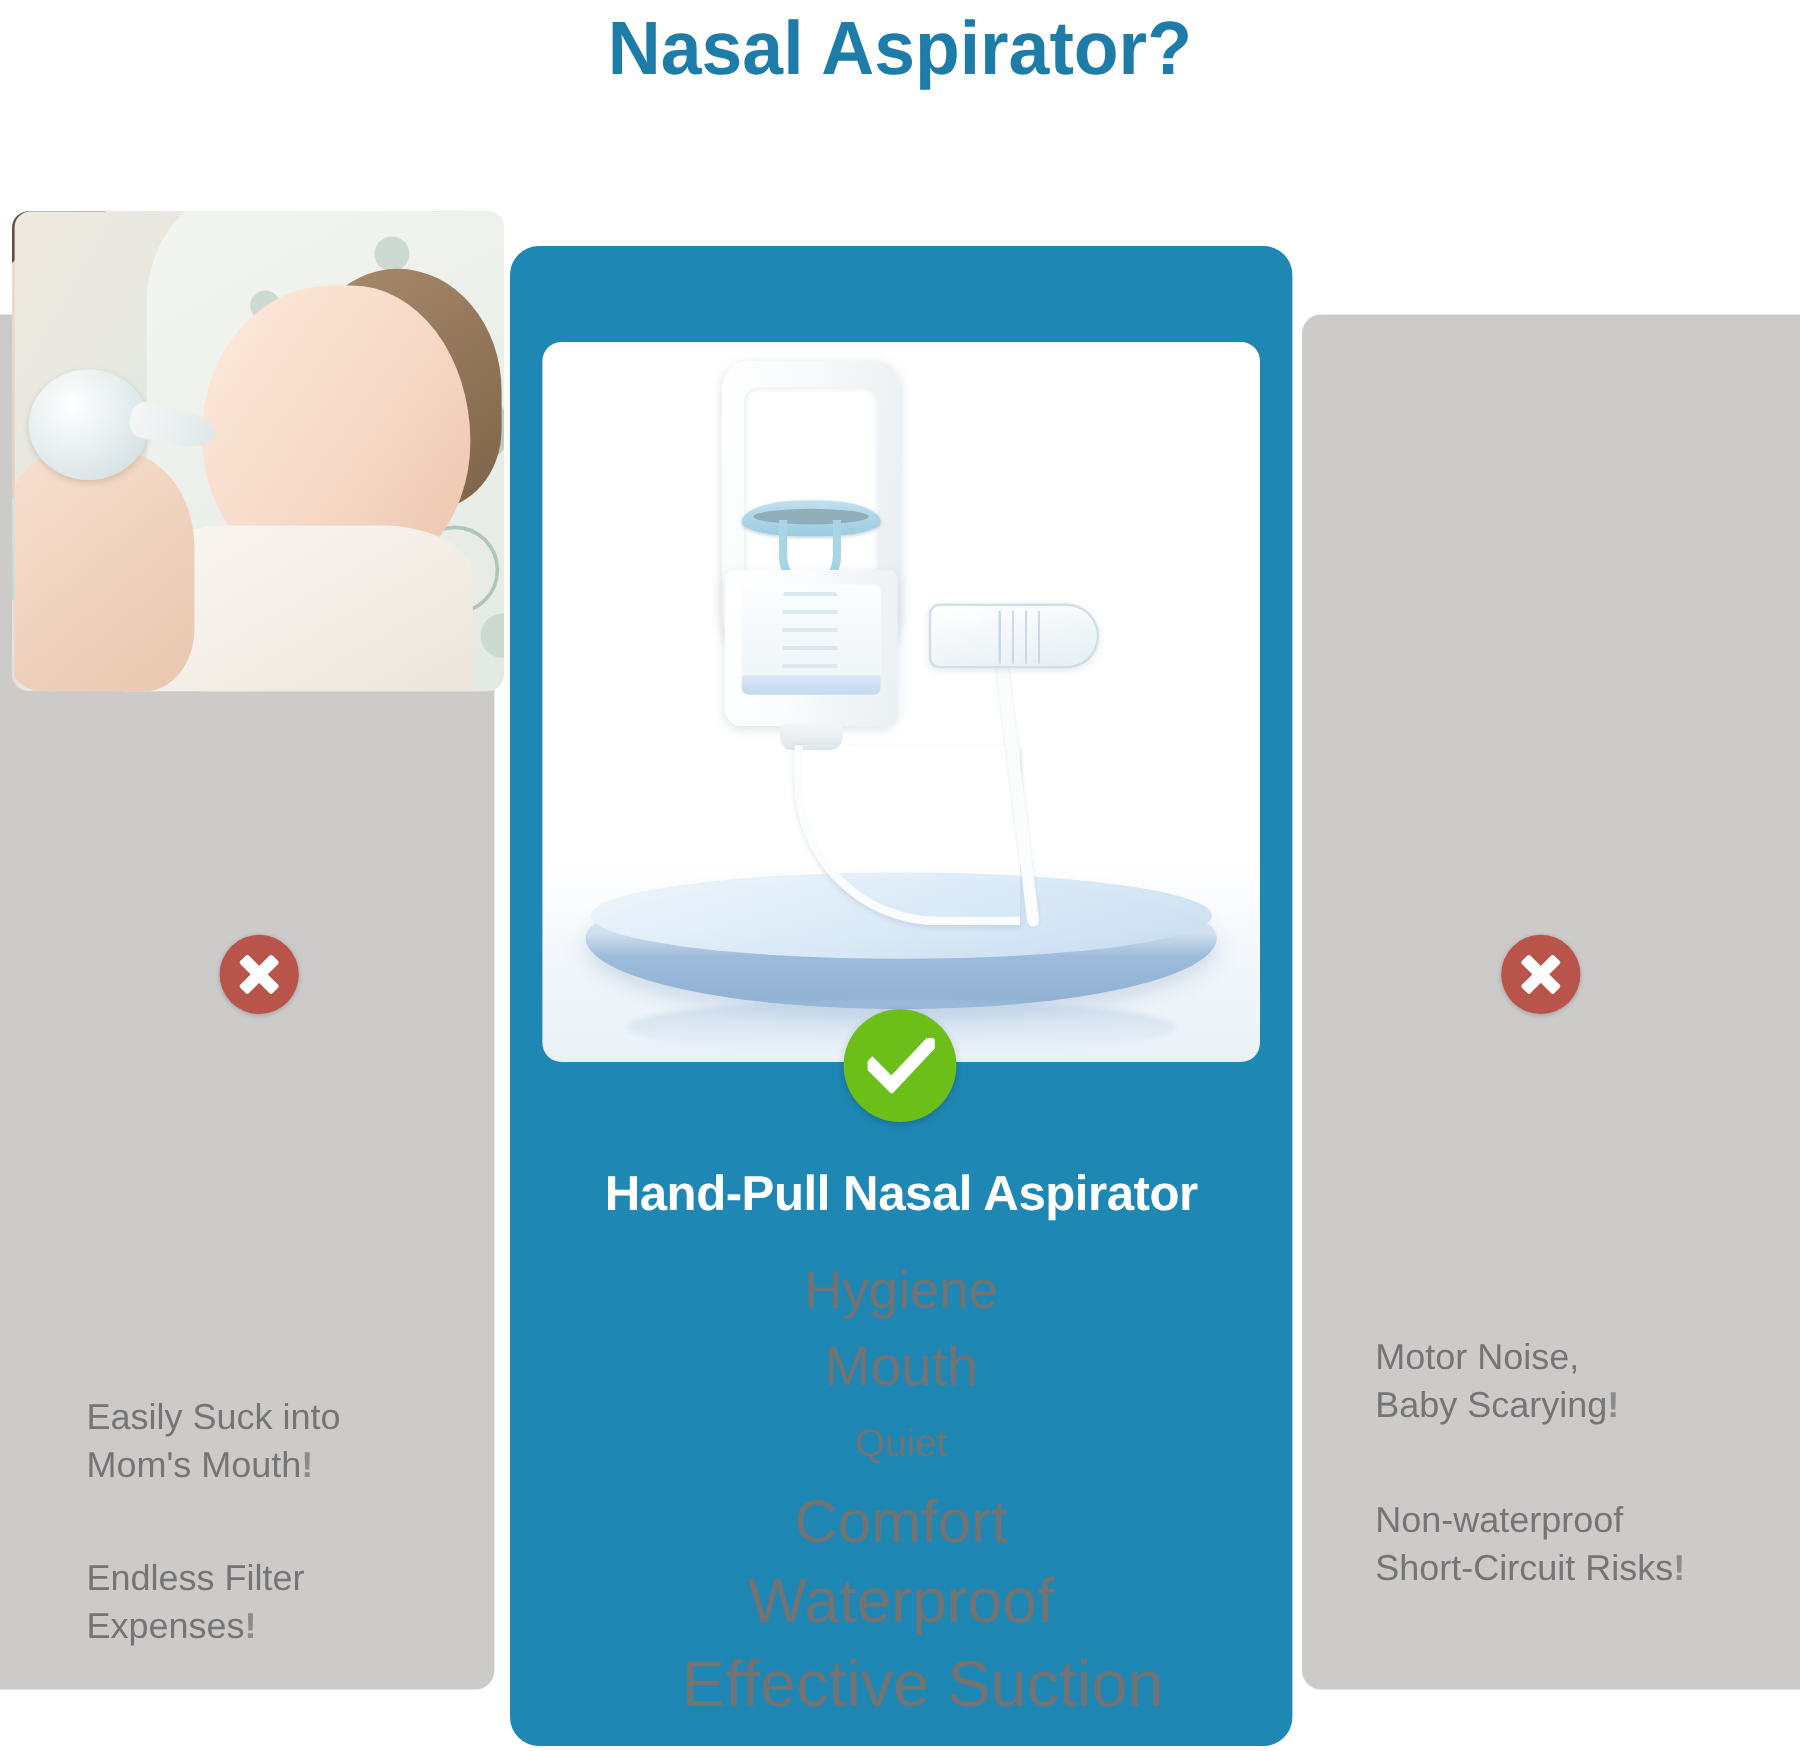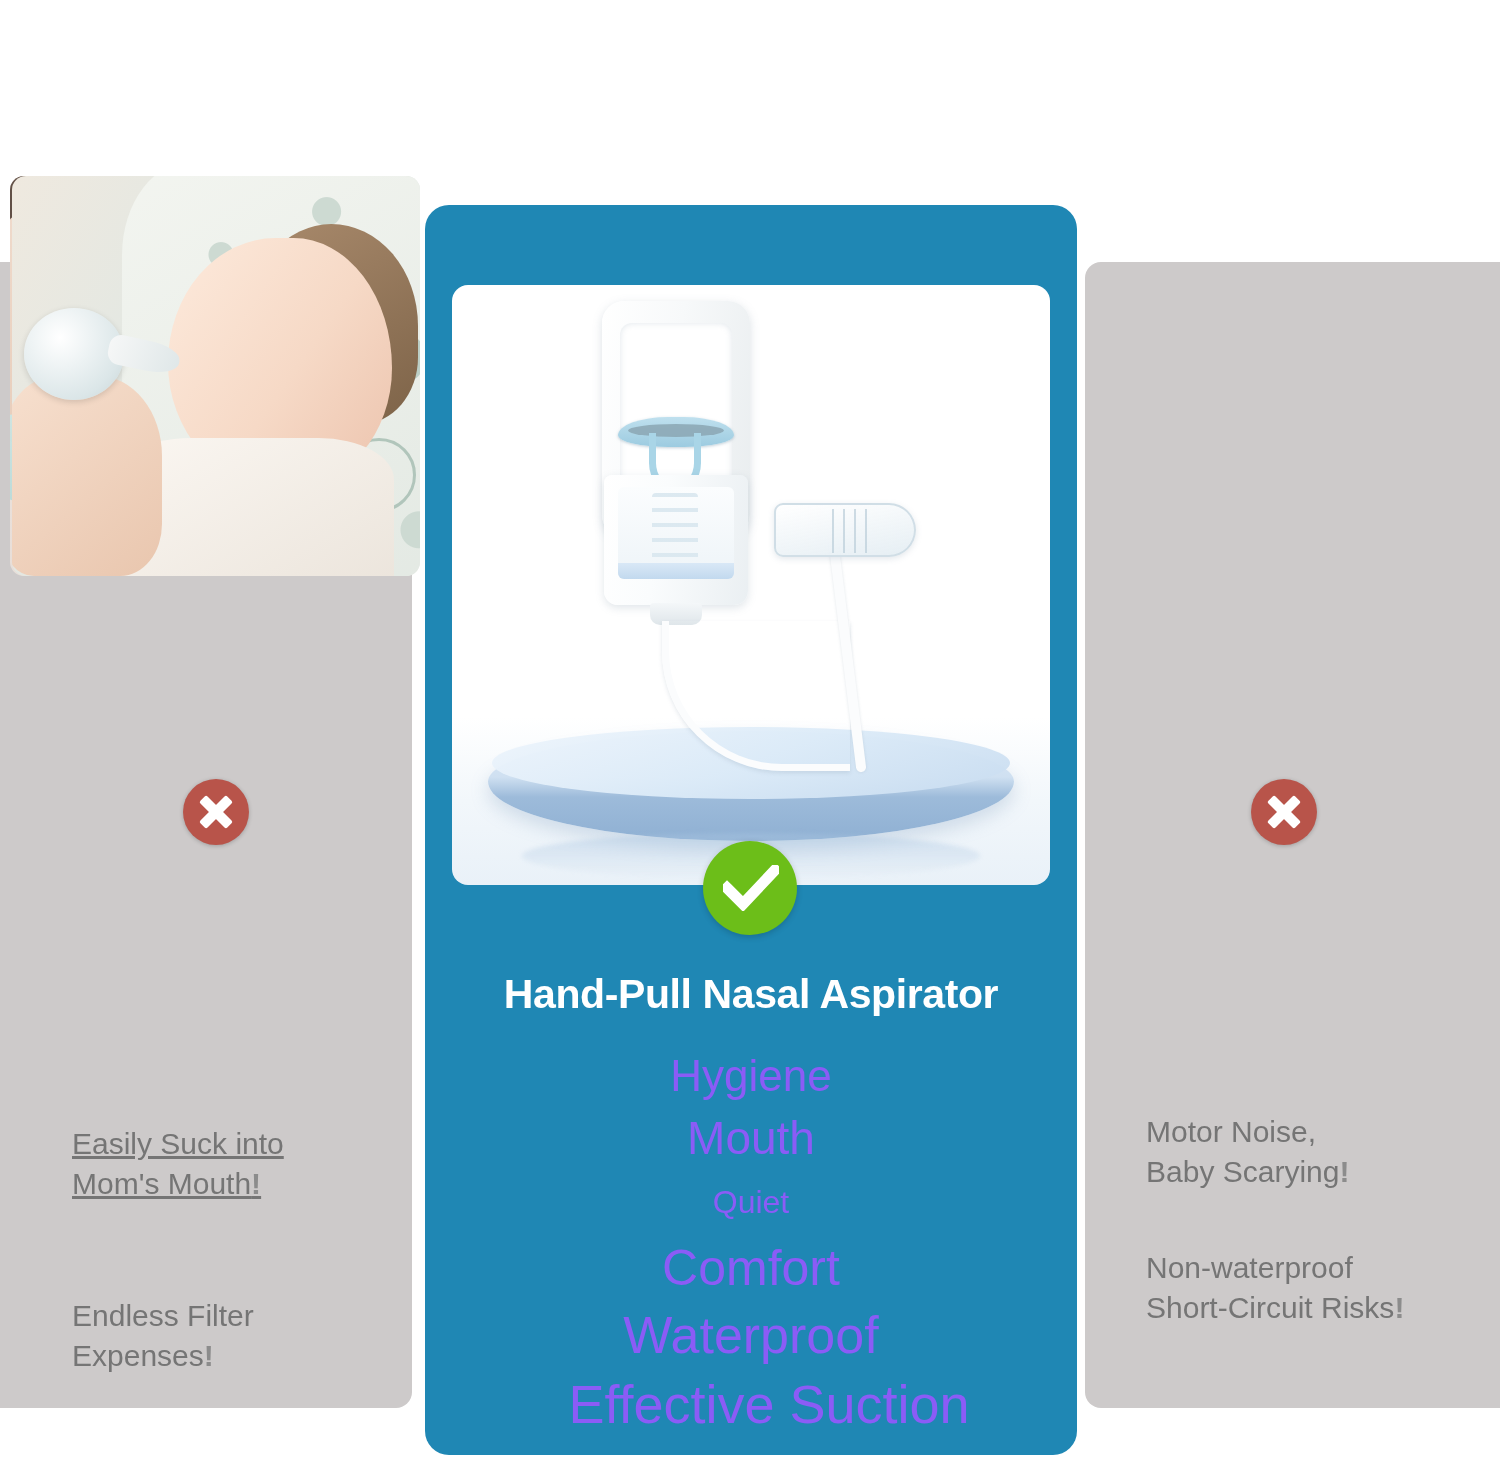--- a/index.html
+++ b/index.html
@@ -220,21 +220,21 @@
 
   
   .caption-block {
     position:absolute;
     color:#757575;
     font-size:30px;
     line-height:40px;
     font-weight:400;
   }
   .caption-block .excl { color:#8c8c8c; font-weight:700; }
-  #cap-left-1  { left:72px;   top:1124px;text-decoration:underline; }
+  #cap-left-1  { left:72px;   top:1162px; }
   #cap-left-2  { left:72px;   top:1248px;margin-top:48px; }
   #cap-right-1 { left:1146px; top:1112px; }
   #cap-right-2 { left:1146px; top:1248px; }
 
   
   #panel-center {
     position:absolute;
     left:425px; top:205px;
     width:652px; height:1250px;
     background:#1F87B4;
@@ -396,35 +396,38 @@
     font-weight:bold;
     letter-spacing:-.4px;
     z-index:9;
     white-space:nowrap;
   }
   #feature-list {
     position:absolute;
     left:425px; top:1045px;
     width:652px;
     text-align:center;
-    color:#8b5cf6;
+    color:#737373;
     z-index:9;
   }
   .feat { display:block; white-space:nowrap; font-weight:400; }
   .feat-0 { font-size:44px; line-height:62px; }
   .feat-1 { font-size:46px; line-height:63px; }
   .feat-2 { font-size:32px; line-height:65px; }
   .feat-3 { font-size:50px; line-height:66px; }
   .feat-4 { font-size:52px; line-height:68px; }
   .feat-5 { font-size:54px; line-height:70px;margin-left:36px; }
 </style>
 </head>
 <body>
 
 <div id="headline">
+  <div class="hl-line hl-2">
+    <span class="hl-strong">Nasal Aspirator?</span>
+  </div>
 </div>
 
 <div class="side-panel" id="panel-left"></div>
 
 <div class="photo-inset" id="photo-left">
   <div class="ph-bg-left"></div>
   <div class="mom-hair"></div>
   <div class="mom-head"></div>
   <div class="mom-mask"></div>
   <div class="girl-hair-l"></div>

